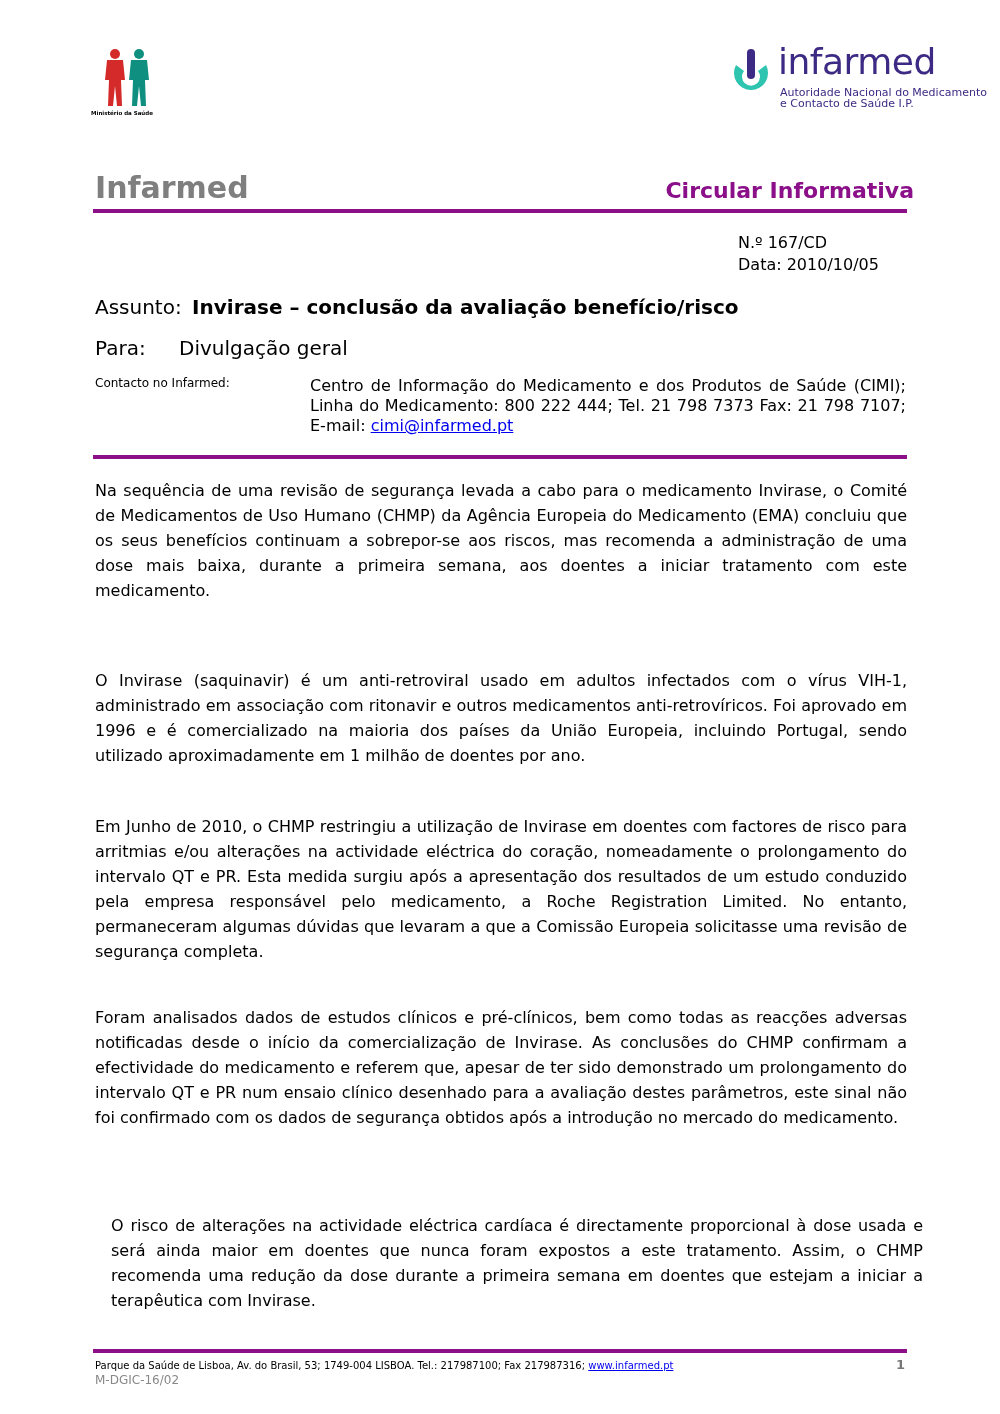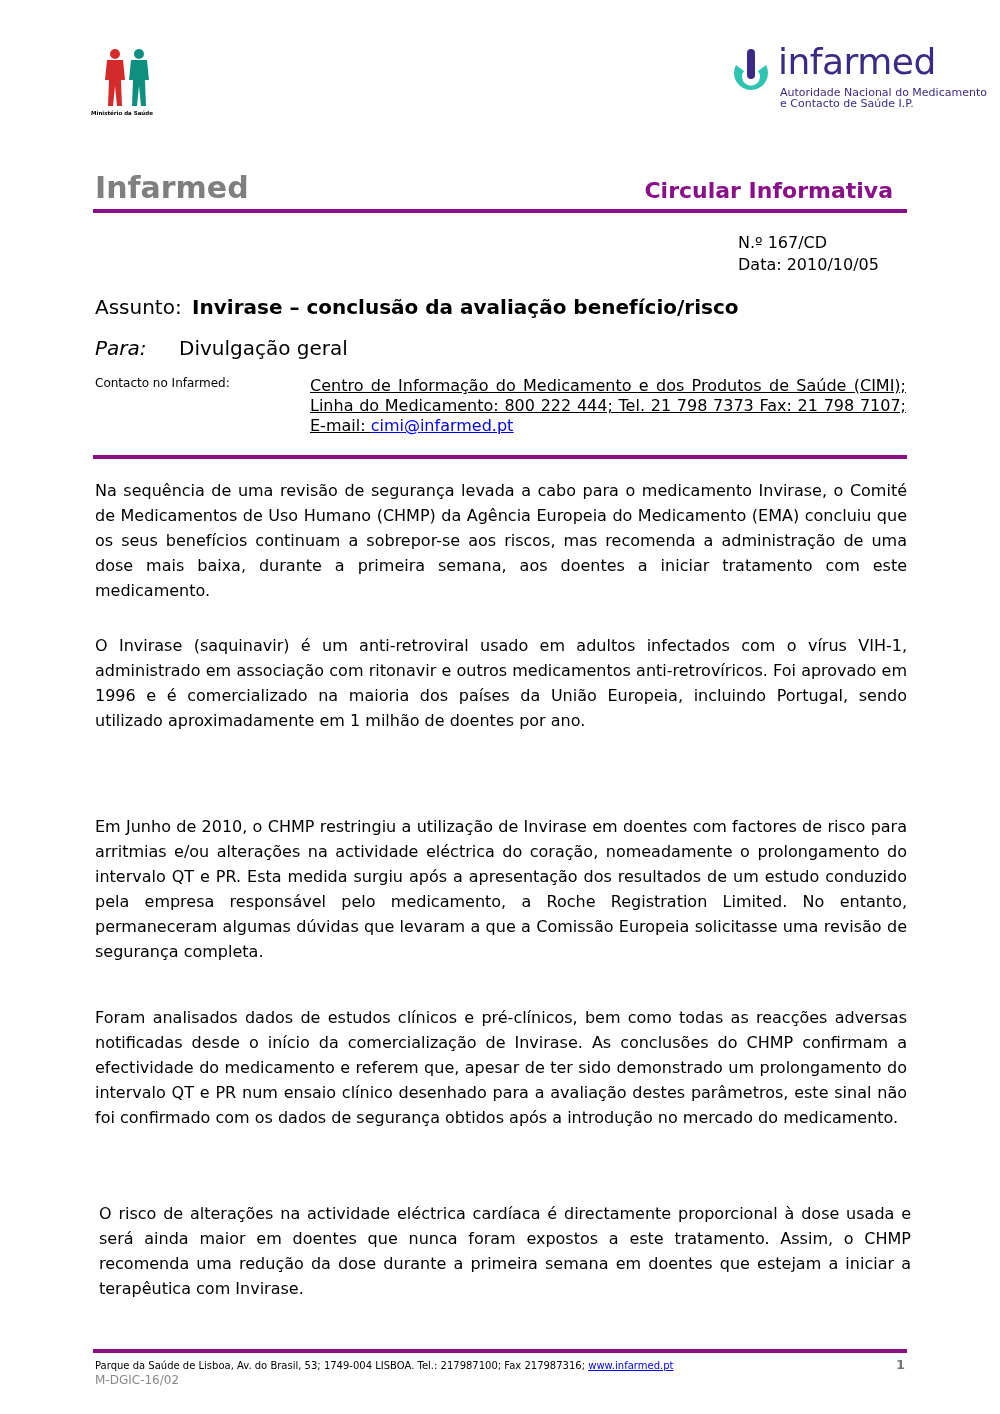--- a/index.html
+++ b/index.html
@@ -9,30 +9,30 @@
 
   
   .ministry-logo { left: 95px; top: 46px; width: 70px; height: 72px; }
   .ministry-caption { left: 82px; top: 110px; width: 80px; font-size: 5.5px; font-weight: bold; text-align: center; }
   .infarmed-logo { left: 726px; top: 45px; width: 195px; height: 70px; }
   .infarmed-word { position: absolute; left: 52px; top: -4px; font-size: 36px; color: #3d2a84; letter-spacing: -0.5px; }
   .infarmed-sub { position: absolute; left: 54px; top: 42px; font-size: 11px; color: #3d2a84; line-height: 11px; white-space: nowrap; }
 
   
   .doc-brand { left: 95px; top: 170px; font-size: 30px; font-weight: bold; color: #7f7f7f; }
-  .doc-type { right: 107px; top: 178px; font-size: 22px; font-weight: bold; color: #8a0f88; }
+  .doc-type { right: 86px; top: 178px; font-size: 22px; font-weight: bold; color: #8a0f88; }
   .rule { left: 93px; width: 814px; height: 4px; background: #8a0f88; }
   .meta { left: 738px; top: 232px; font-size: 16px; line-height: 22px; }
 
   .label-row { font-size: 20px; }
   .subject { left: 95px; top: 295px; }
   .subject b { font-weight: bold; }
   .para-row { left: 95px; top: 336px; }
   .contact-label { left: 95px; top: 376px; font-size: 12px; }
-  .contact-text { left: 310px; top: 376px; width: 596px; font-size: 16px; line-height: 20px; text-align: justify; text-decoration: underline; }
+  .contact-text { left: 310px; top: 376px; width: 596px; font-size: 16px; line-height: 20px; text-align: justify; }
   .contact-text a { color: #0000ee; text-decoration: underline; }
 
   .body-para { left: 95px; width: 812px; font-size: 16px; line-height: 25px; text-align: justify; }
 
   .footer-text { left: 95px; top: 1360px; font-size: 10px; color: #000; }
   .footer-text a { color: #0000ee; text-decoration: underline; }
   .footer-code { left: 95px; top: 1373px; font-size: 12px; color: #888; }
   .page-num { right: 95px; top: 1357px; font-size: 13px; font-weight: bold; color: #777; }
 </style>
 </head>
@@ -71,32 +71,32 @@
 <div class="abs meta">
   <div>N.º 167/CD</div>
   <div>Data: 2010/10/05</div>
 </div>
 
 <div class="abs label-row subject">
   <span>Assunto:</span>
   <b style="margin-left:4px;">Invirase – conclusão da avaliação benefício/risco</b>
 </div>
 <div class="abs label-row para-row">
-  <span style="display:inline-block;width:84px;font-style:italic;">Para:</span><span>Divulgação geral</span>
+  <span style="display:inline-block;width:84px;">Para:</span><span>Divulgação geral</span>
 </div>
 <div class="abs contact-label">Contacto no Infarmed:</div>
 <div class="abs contact-text">
   <span>Centro de Informação do Medicamento e dos Produtos de Saúde (CIMI); Linha do Medicamento: 800 222 444; Tel. 21 798 7373 Fax: 21 798 7107; E-mail: </span><a href="#">cimi@infarmed.pt</a>
 </div>
 <div class="abs rule" style="top:455px;"></div>
 
 <p class="abs body-para" style="top:478px;margin:0;">Na sequência de uma revisão de segurança levada a cabo para o medicamento Invirase, o Comité de Medicamentos de Uso Humano (CHMP) da Agência Europeia do Medicamento (EMA) concluiu que os seus benefícios continuam a sobrepor-se aos riscos, mas recomenda a administração de uma dose mais baixa, durante a primeira semana, aos doentes a iniciar tratamento com este medicamento.</p>
-<p class="abs body-para" style="top:633px;margin:0;">O Invirase (saquinavir) é um anti-retroviral usado em adultos infectados com o vírus VIH-1, administrado em associação com ritonavir e outros medicamentos anti-retrovíricos. Foi aprovado em 1996 e é comercializado na maioria dos países da União Europeia, incluindo Portugal, sendo utilizado aproximadamente em 1 milhão de doentes por ano.</p>
+<p class="abs body-para" style="top:668px;margin:0;">O Invirase (saquinavir) é um anti-retroviral usado em adultos infectados com o vírus VIH-1, administrado em associação com ritonavir e outros medicamentos anti-retrovíricos. Foi aprovado em 1996 e é comercializado na maioria dos países da União Europeia, incluindo Portugal, sendo utilizado aproximadamente em 1 milhão de doentes por ano.</p>
 <p class="abs body-para" style="top:814px;margin:0;">Em Junho de 2010, o CHMP restringiu a utilização de Invirase em doentes com factores de risco para arritmias e/ou alterações na actividade eléctrica do coração, nomeadamente o prolongamento do intervalo QT e PR. Esta medida surgiu após a apresentação dos resultados de um estudo conduzido pela empresa responsável pelo medicamento, a Roche Registration Limited. No entanto, permaneceram algumas dúvidas que levaram a que a Comissão Europeia solicitasse uma revisão de segurança completa.</p>
 <p class="abs body-para" style="top:1005px;margin:0;">Foram analisados dados de estudos clínicos e pré-clínicos, bem como todas as reacções adversas notificadas desde o início da comercialização de Invirase. As conclusões do CHMP confirmam a efectividade do medicamento e referem que, apesar de ter sido demonstrado um prolongamento do intervalo QT e PR num ensaio clínico desenhado para a avaliação destes parâmetros, este sinal não foi confirmado com os dados de segurança obtidos após a introdução no mercado do medicamento.</p>
-<p class="abs body-para" style="top:1197px;margin:4px;">O risco de alterações na actividade eléctrica cardíaca é directamente proporcional à dose usada e será ainda maior em doentes que nunca foram expostos a este tratamento. Assim, o CHMP recomenda uma redução da dose durante a primeira semana em doentes que estejam a iniciar a terapêutica com Invirase.</p>
+<p class="abs body-para" style="top:1197px;margin:16px;">O risco de alterações na actividade eléctrica cardíaca é directamente proporcional à dose usada e será ainda maior em doentes que nunca foram expostos a este tratamento. Assim, o CHMP recomenda uma redução da dose durante a primeira semana em doentes que estejam a iniciar a terapêutica com Invirase.</p>
 
 <div class="abs rule" style="top:1349px;"></div>
 <div class="abs footer-text">
   <span>Parque da Saúde de Lisboa, Av. do Brasil, 53; 1749-004 LISBOA. Tel.: 217987100; Fax 217987316; </span><a href="#">www.infarmed.pt</a>
 </div>
 <div class="abs footer-code">M-DGIC-16/02</div>
 <div class="abs page-num">1</div>
 
 </body></html>

